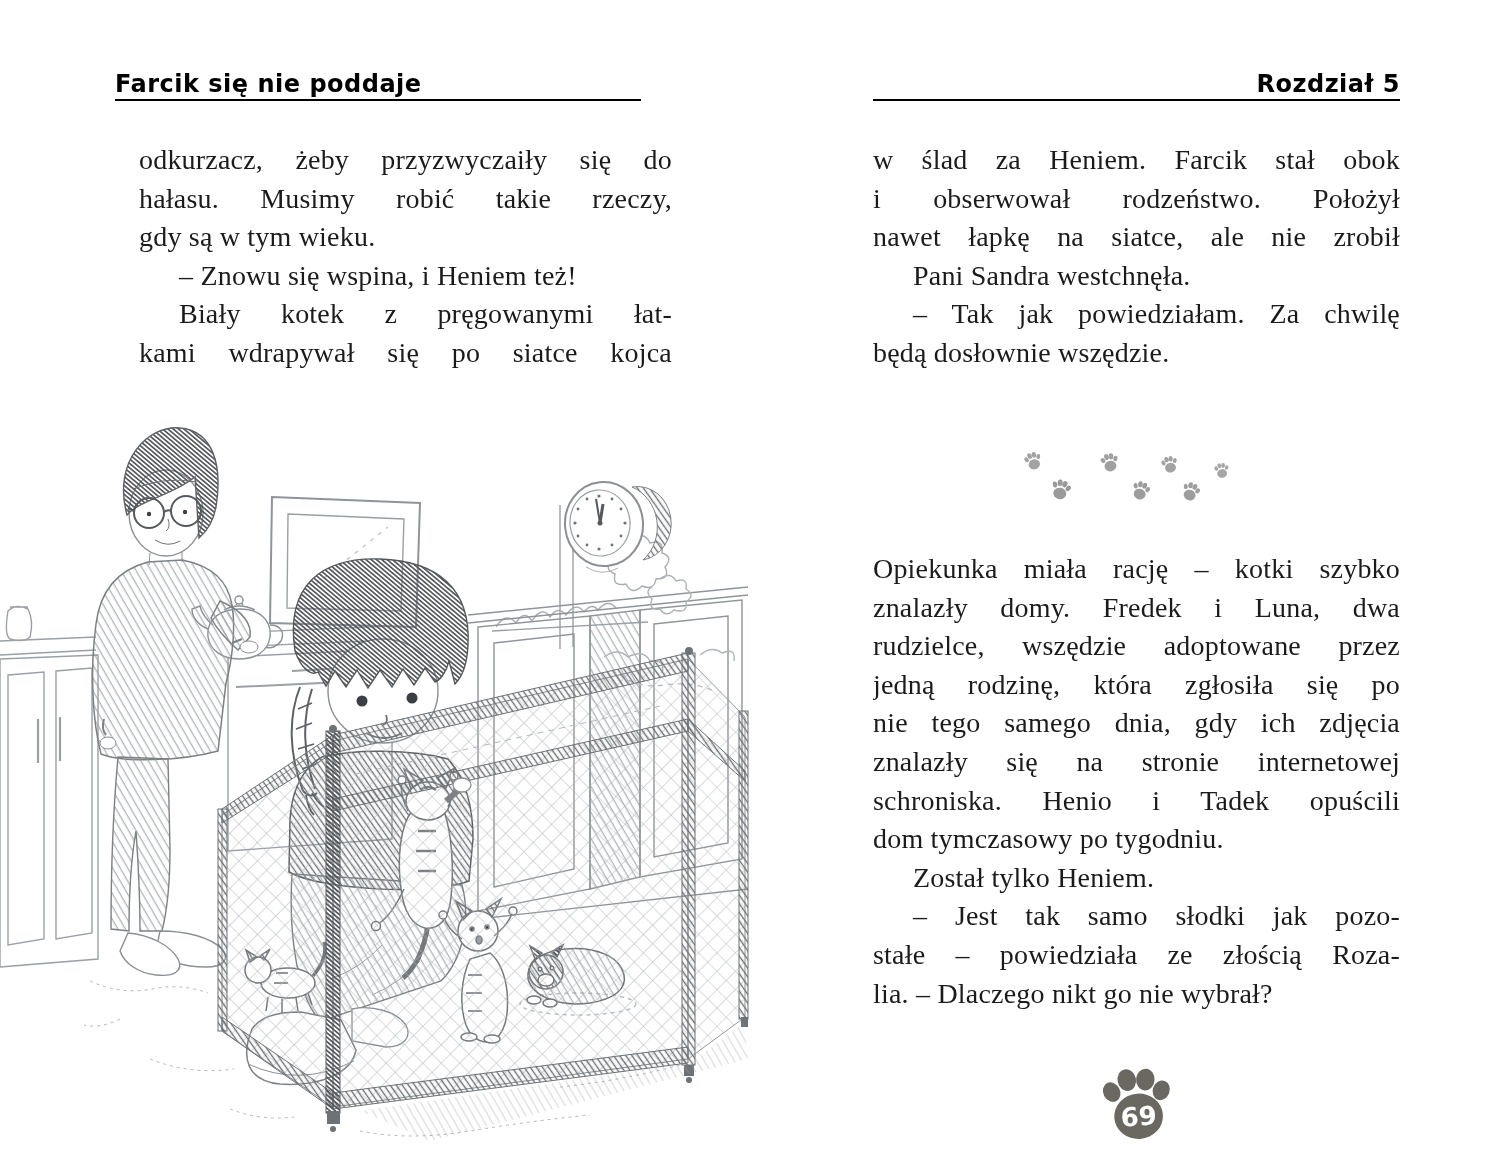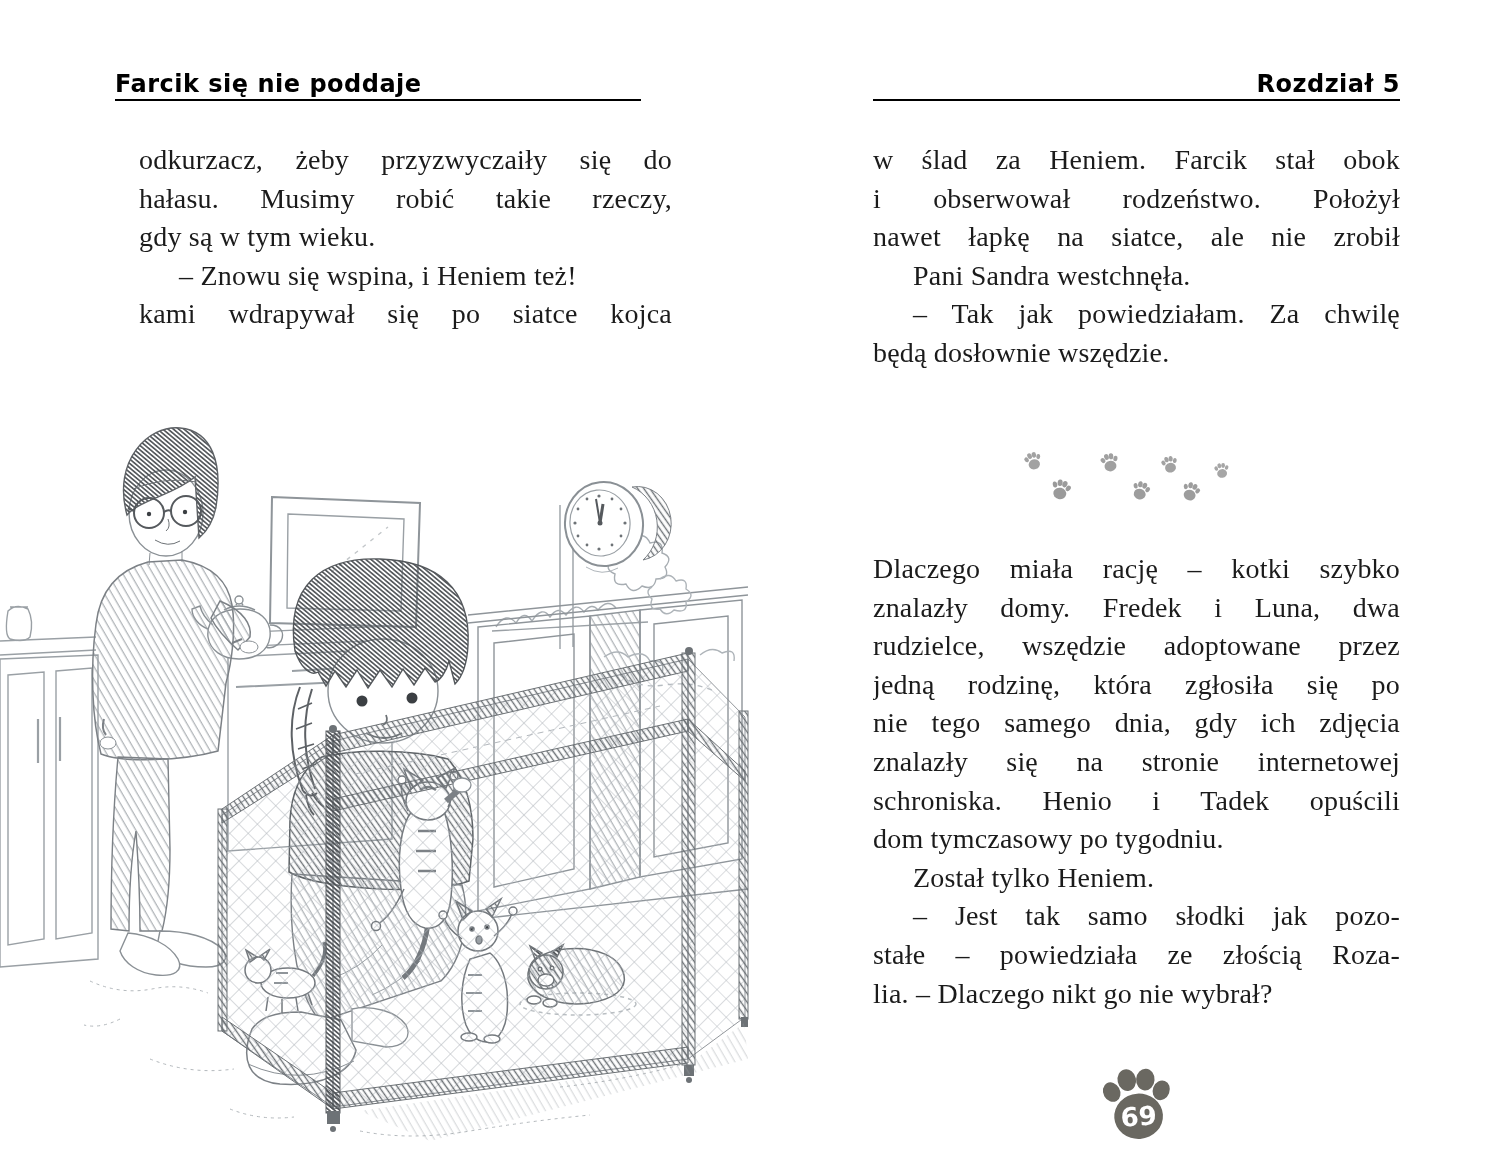--- a/index.html
+++ b/index.html
@@ -61,20 +61,21 @@
 </svg>
 
 <div class="running-head left">Farcik się nie poddaje</div>
 <div class="head-rule left"></div>
 
 <div class="text-col col-left">
   <div class="tl">odkurzacz, żeby przyzwyczaiły się do</div>
   <div class="tl">hałasu. Musimy robić takie rzeczy,</div>
   <div class="tl last">gdy są w tym wieku.</div>
   <div class="tl last indent">– Znowu się wspina, i Heniem też!</div>
+  <div class="tl indent">Biały kotek z pręgowanymi łat-</div>
   <div class="tl">kami wdrapywał się po siatce kojca</div>
 </div>
 
 <figure class="illustration">
 <svg viewBox="0 0 750 750" width="750" height="750">
   <defs>
     <pattern id="mesh" width="13" height="13" patternUnits="userSpaceOnUse" patternTransform="rotate(45)">
       <path d="M0 0H13M0 0V13" stroke="#b3b8bd" stroke-width="1.1" fill="none"></path>
     </pattern>
     <pattern id="hatch" width="5" height="5" patternUnits="userSpaceOnUse" patternTransform="rotate(-35)">
@@ -330,21 +331,21 @@
     </svg>
   <svg viewBox="0 0 100 100">
       <use href="#paw-shape" fill="#9d9d9d"></use>
     </svg>
   <svg viewBox="0 0 100 100">
       <use href="#paw-shape" fill="#a6a6a6"></use>
     </svg>
 </div>
 
 <div class="text-col col-right-b">
-  <div class="tl">Dlaczego miała rację – kotki szybko</div>
+  <div class="tl">Opiekunka miała rację – kotki szybko</div>
   <div class="tl">znalazły domy. Fredek i Luna, dwa</div>
   <div class="tl">rudzielce, wszędzie adoptowane przez</div>
   <div class="tl">jedną rodzinę, która zgłosiła się po</div>
   <div class="tl">nie tego samego dnia, gdy ich zdjęcia</div>
   <div class="tl">znalazły się na stronie internetowej</div>
   <div class="tl">schroniska. Henio i Tadek opuścili</div>
   <div class="tl last">dom tymczasowy po tygodniu.</div>
   <div class="tl last indent">Został tylko Heniem.</div>
   <div class="tl indent">– Jest tak samo słodki jak pozo-</div>
   <div class="tl">stałe – powiedziała ze złością Roza-</div>

